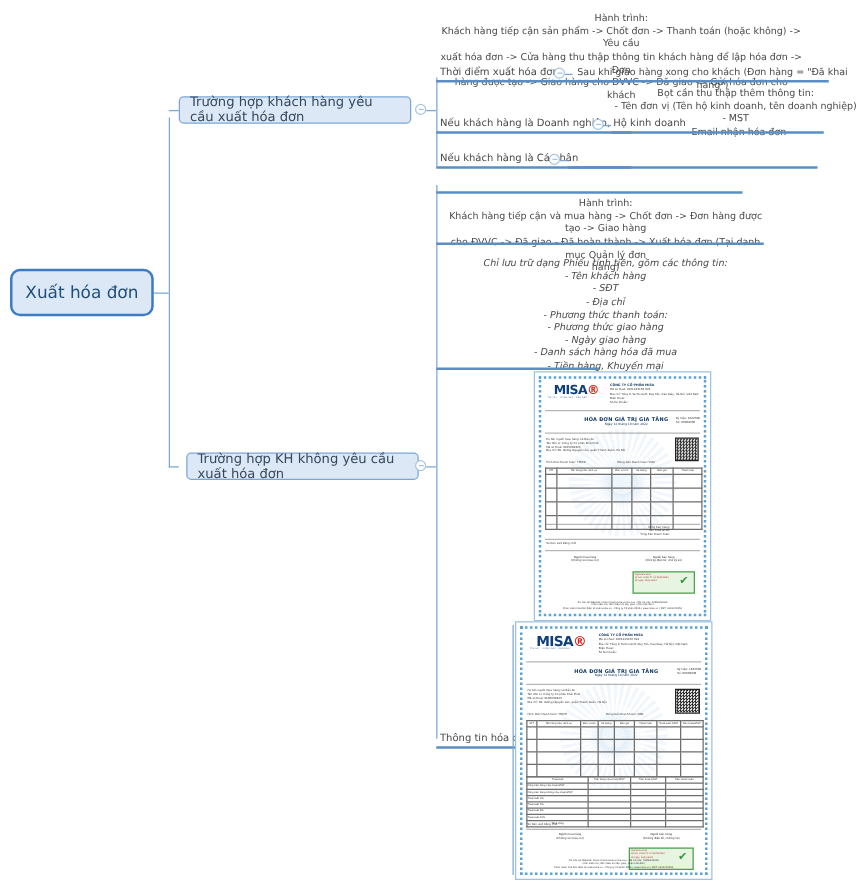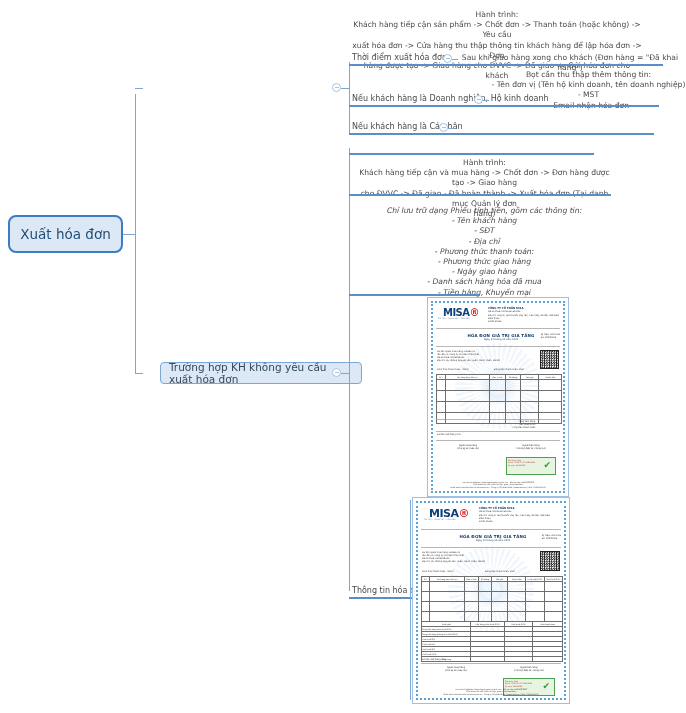--- a/index.html
+++ b/index.html
@@ -22,21 +22,21 @@
   }
 
   
   .branch{
     position:absolute;background:#dce8f5;border:1px solid #7ba7d7;
     border-radius:4px;display:flex;align-items:center;
     padding:0 8px;box-sizing:border-box;font-size:10.5px;color:#35495e;
     height:22px;
   }
   #branch-req{left:143px;top:77px;width:186px;}
-  #branch-noreq{left:160px;top:362px;width:202px;}
+  #branch-noreq{left:149px;top:362px;width:186px;}
 
   
   .leaf{position:absolute;font-size:8px;line-height:10.5px;color:#4a4a4a;}
   .leaf .txt{display:block;white-space:nowrap;}
   .under{position:absolute;height:1.6px;background:#5b8ec4;}
 
   
   .circ{position:absolute;width:9px;height:9px;border-radius:50%;
         border:1px solid #a8c4e0;background:#fff;box-sizing:border-box;}
   .circ::before{content:"";position:absolute;left:1.5px;top:3px;
@@ -94,20 +94,23 @@
   <div class="ln lnh" style="left:123px;top:234px;width:12px;"></div>
   <div class="ln lnv" style="left:135px;top:94px;height:140px;"></div>
   <div class="ln lnv" style="left:135px;top:234px;height:140px;"></div>
   <div class="ln lnh" style="left:135px;top:88px;width:8px;"></div>
   <div class="ln lnh" style="left:135px;top:373px;width:8px;"></div>
 
   <div class="root">
     <span>Xuất hóa đơn</span>
   </div>
 
+  <div class="branch" id="branch-req">
+    <span>Trường hợp khách hàng yêu cầu xuất hóa đơn</span>
+  </div>
   <div class="circ" style="left:332px;top:83px;"></div>
 
   <div class="ln lnh" style="left:341px;top:88px;width:8px;"></div>
   <div class="ln lnv" style="left:349px;top:62px;height:26px;"></div>
   <div class="ln lnv" style="left:349px;top:88px;height:45px;"></div>
 
   <div class="tblock" style="left:352px;top:10px;width:290px;">Hành trình:
 Khách hàng tiếp cận sản phẩm -&gt; Chốt đơn -&gt; Thanh toán (hoặc không) -&gt; Yêu cầu
 xuất hóa đơn -&gt; Cửa hàng thu thập thông tin khách hàng để lập hóa đơn -&gt; Đơn
 hàng được tạo -&gt; Giao hàng cho ĐVVC -&gt; Đã giao -&gt; Gửi hóa đơn cho khách</div>

